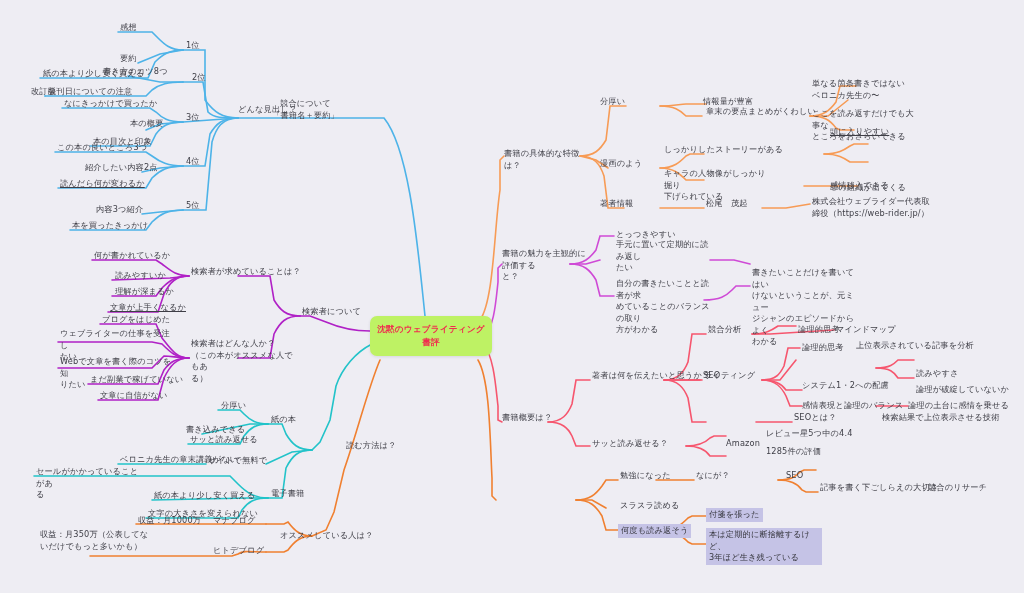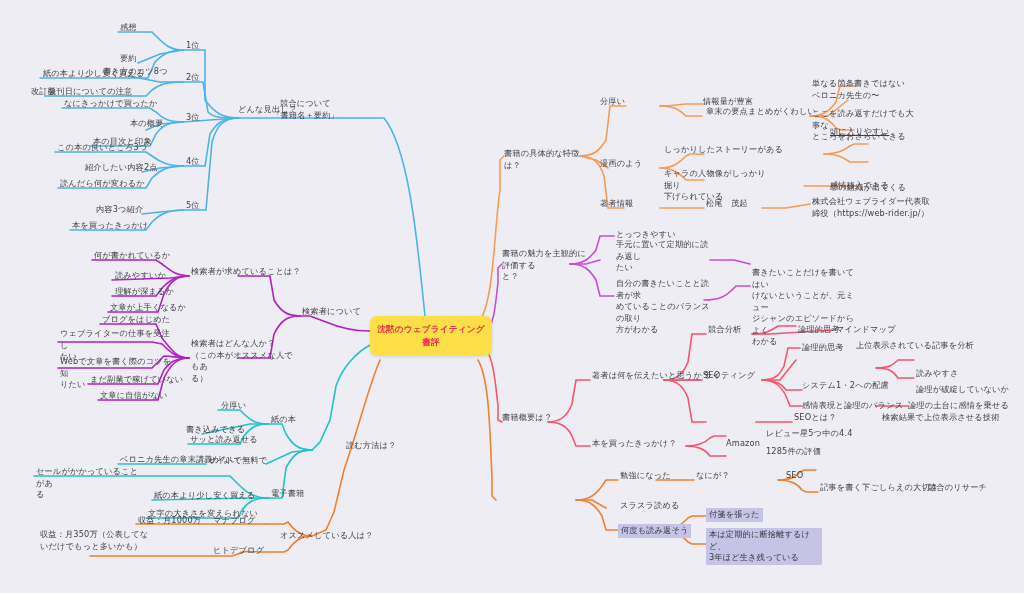--- a/index.html
+++ b/index.html
@@ -22,21 +22,21 @@
   .node.w-auto{white-space:pre;}
   .node.hl{
     background:#c5c3e6;
     padding:1px 3px;
     color:#37373f;
   }
   #root{
     position:absolute;
     left:370px;top:316px;
     width:110px;
-    background:#fde047;
+    background:#bef264;
     border-radius:7px;
     box-shadow:0 1px 3px rgba(60,60,80,.12);
     padding:7px 6px;
     text-align:center;
     font-size:8.6px;
     line-height:13px;
     color:#ef2d4e;
     font-weight:bold;
     letter-spacing:0.2px;
     z-index:5;
@@ -198,54 +198,54 @@
     </g>
   </svg>
 
   <div id="root">沈黙のウェブライティング　書評</div>
 
   <div class="node w-auto" style="left:238px;top:104px;">どんな見出し？</div>
   <div class="node" style="left:258px;top:98px;width:95px;text-align:center;">競合について
 「書籍名＋要約」</div>
 
   <div class="node w-auto" style="left:186px;top:40px;">1位</div>
-  <div class="node w-auto" style="left:186px;top:72px;">2位</div>
+  <div class="node w-auto" style="left:192px;top:72px;">2位</div>
   <div class="node w-auto" style="left:186px;top:112px;">3位</div>
   <div class="node w-auto" style="left:186px;top:156px;">4位</div>
   <div class="node w-auto" style="left:186px;top:200px;">5位</div>
 
   <div class="node w-auto" style="left:120px;top:22px;">感想</div>
   <div class="node w-auto" style="left:120px;top:53px;">要約</div>
   <div class="node w-auto" style="left:43px;top:68px;">紙の本より少し安く買える</div>
 
   <div class="node w-auto" style="left:103px;top:66px;">書き方のコツ8つ</div>
   <div class="node w-auto" style="left:48px;top:86px;">発刊日についての注意</div>
   <div class="node w-auto" style="left:31px;top:86px;">改訂版</div>
 
   <div class="node w-auto" style="left:64px;top:98px;">なにきっかけで買ったか</div>
   <div class="node w-auto" style="left:130px;top:118px;">本の概要</div>
   <div class="node w-auto" style="left:93px;top:136px;">本の目次と印象</div>
 
   <div class="node w-auto" style="left:57px;top:142px;">この本の良いところ3つ</div>
   <div class="node w-auto" style="left:85px;top:162px;">紹介したい内容2点</div>
-  <div class="node w-auto" style="left:60px;top:178px;">読んだら何が変わるか</div>
+  <div class="node w-auto" style="left:60px;top:178px;text-decoration:underline;">読んだら何が変わるか</div>
 
   <div class="node w-auto" style="left:96px;top:204px;">内容3つ紹介</div>
   <div class="node w-auto" style="left:72px;top:220px;">本を買ったきっかけ</div>
 
   <div class="node w-auto" style="left:302px;top:306px;">検索者について</div>
   <div class="node w-auto" style="left:191px;top:266px;">検索者が求めていることは？</div>
   <div class="node" style="left:191px;top:338px;width:108px;">検索者はどんな人か？
 （この本がオススメな人でもあ
 る）</div>
 
   <div class="node w-auto" style="left:94px;top:250px;">何が書かれているか</div>
   <div class="node w-auto" style="left:115px;top:270px;">読みやすいか</div>
   <div class="node w-auto" style="left:115px;top:286px;">理解が深まるか</div>
-  <div class="node w-auto" style="left:110px;top:302px;">文章が上手くなるか</div>
+  <div class="node w-auto" style="left:110px;top:302px;text-decoration:underline;">文章が上手くなるか</div>
 
   <div class="node w-auto" style="left:102px;top:314px;">ブログをはじめた</div>
   <div class="node" style="left:60px;top:328px;width:110px;">ウェブライターの仕事を受注し
 たい</div>
   <div class="node" style="left:60px;top:356px;width:112px;">Webで文章を書く際のコツを知
 りたい</div>
   <div class="node w-auto" style="left:90px;top:374px;">まだ副業で稼げていない</div>
   <div class="node w-auto" style="left:100px;top:390px;">文章に自信がない</div>
 
   <div class="node w-auto" style="left:314px;top:440px;padding-left:32px;">読む方法は？</div>
@@ -302,21 +302,21 @@
   <div class="node" style="left:616px;top:278px;width:100px;">自分の書きたいことと読者が求
 めていることのバランスの取り
 方がわかる</div>
   <div class="node" style="left:752px;top:267px;width:104px;">書きたいことだけを書いてはい
 けないということが、元ミュー
 ジシャンのエピソードからよく
 わかる</div>
 
   <div class="node w-auto" style="left:502px;top:412px;">書籍概要は？</div>
   <div class="node w-auto" style="left:592px;top:370px;">著者は何を伝えたいと思うか？</div>
-  <div class="node w-auto" style="left:592px;top:438px;">本を買ったきっかけ？</div>
+  <div class="node w-auto" style="left:592px;top:438px;">サッと読み返せる？</div>
 
   <div class="node w-auto" style="left:703px;top:370px;">SEO</div>
   <div class="node w-auto" style="left:708px;top:324px;">競合分析</div>
   <div class="node w-auto" style="left:798px;top:324px;">論理的思考</div>
   <div class="node w-auto" style="left:836px;top:324px;">マインドマップ</div>
 
   <div class="node w-auto" style="left:704px;top:370px;">ライティング</div>
   <div class="node w-auto" style="left:802px;top:342px;">論理的思考</div>
   <div class="node w-auto" style="left:856px;top:340px;">上位表示されている記事を分析</div>
   <div class="node w-auto" style="left:802px;top:380px;">システム1・2への配慮</div>

